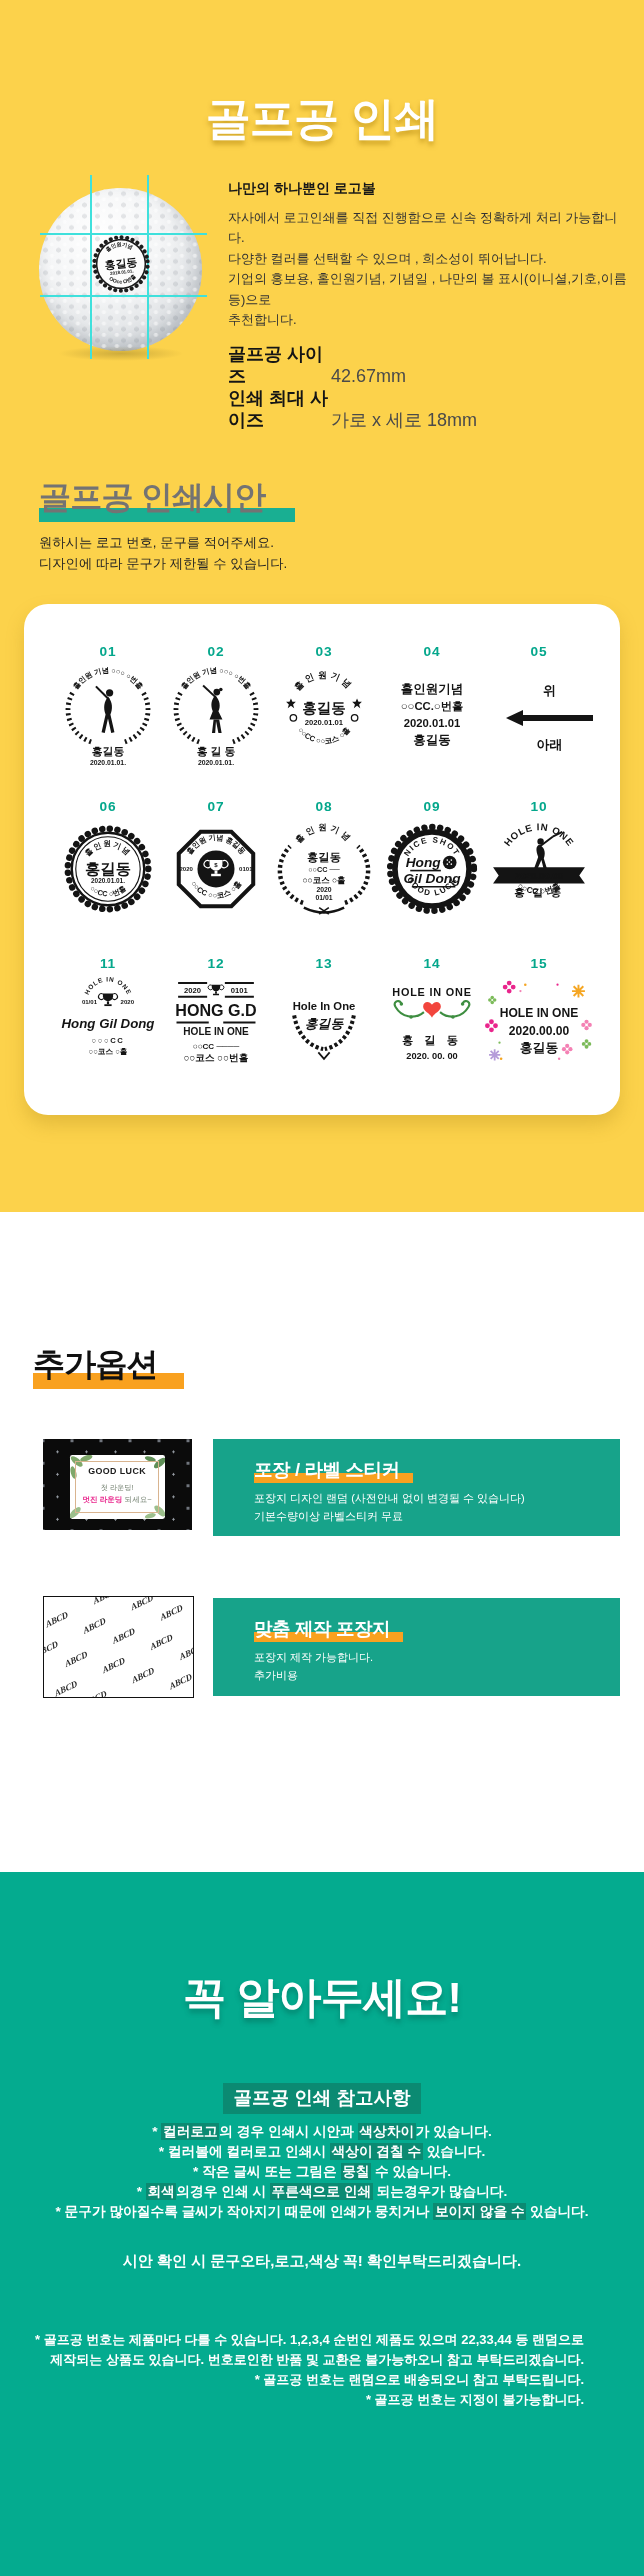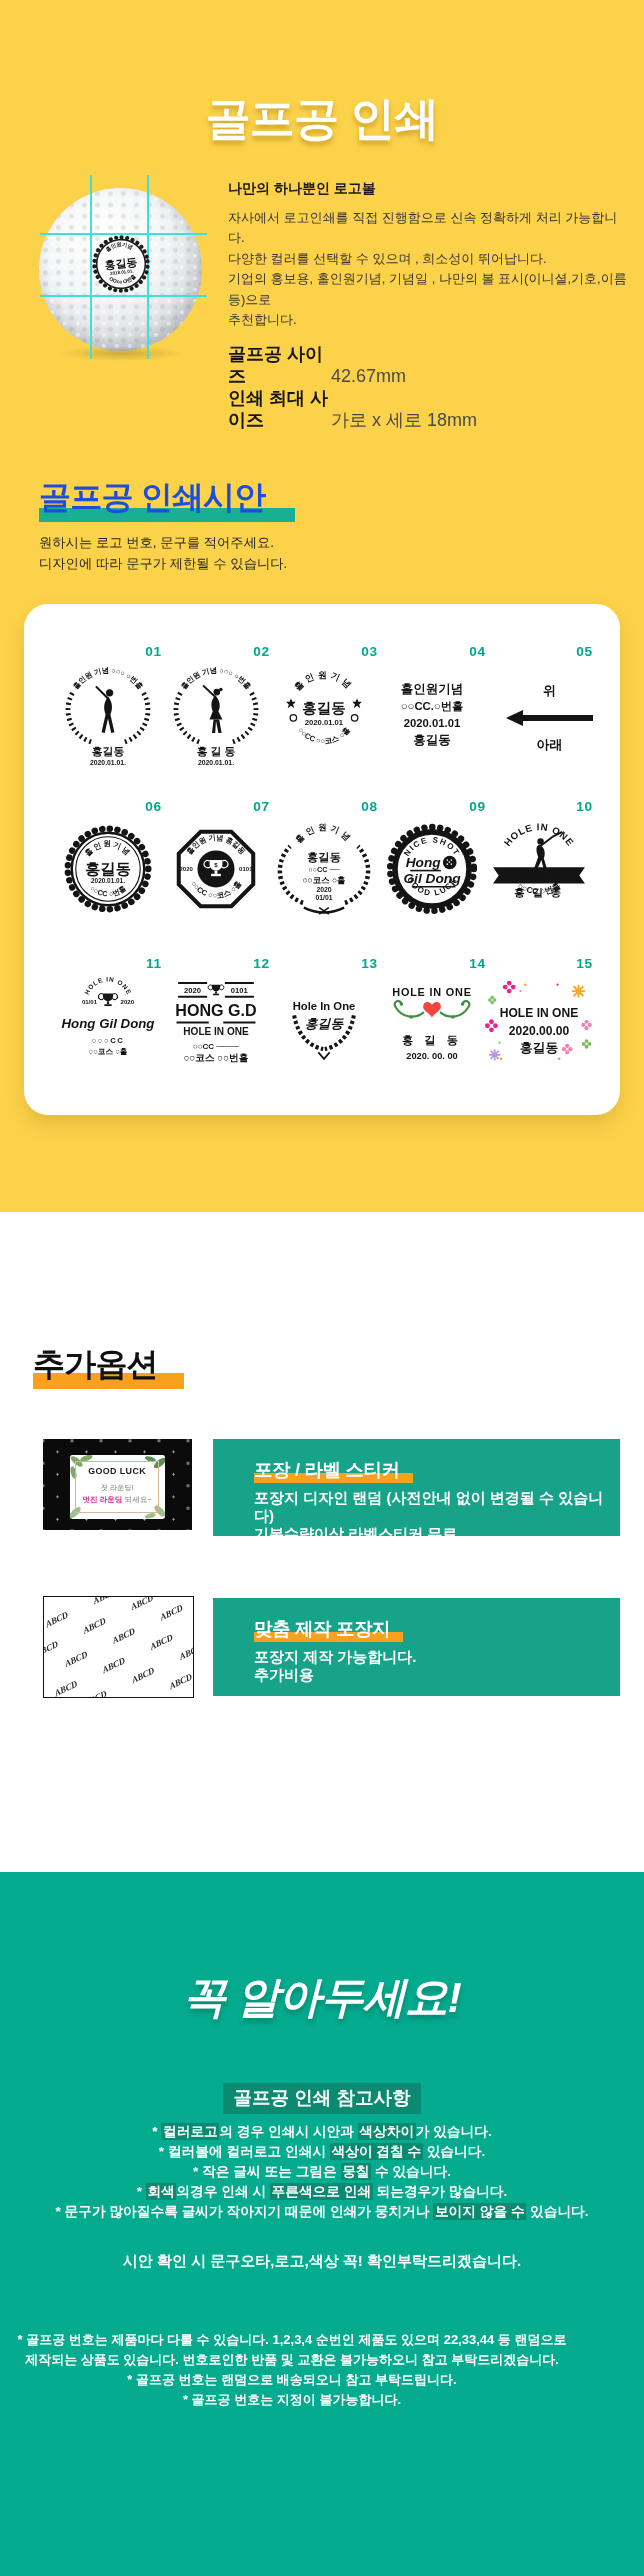--- a/index.html
+++ b/index.html
@@ -25,25 +25,25 @@
   .crop-h1{left:40px;top:233px;width:167px;height:1.6px;}
   .crop-h2{left:40px;top:295px;width:167px;height:1.6px;}
   .stamp{left:91px;top:234px;width:60px;height:60px;transform:rotate(-6deg);}
   .hero-text{left:228px;top:180px;width:403px;color:#2e2e2e;}
   .hero-sub{font-size:14px;font-weight:800;color:#171717;margin-bottom:9.7px;}
   .hero-par{font-size:13px;line-height:20.5px;color:#333;}
   .spec{margin-top:12px;font-size:18px;line-height:22px;}
   .spec-label{display:inline-block;width:103px;font-weight:800;color:#151515;}
   .spec-val{color:#4a4a4a;}
   
-  .s2-head{left:39px;top:476px;font-size:32px;font-weight:900;color:#1d4ed8;letter-spacing:-0.8px;z-index:1;}
+  .s2-head{left:39px;top:476px;font-size:32px;font-weight:900;color:#737373;letter-spacing:-0.8px;z-index:1;}
   .s2-bar{left:39px;top:508px;width:256px;height:13.7px;background:#19AF92;}
   .s2-note{left:39px;top:533px;font-size:13.3px;line-height:20.5px;color:#242424;}
   .card{left:24px;top:604px;width:596px;height:511px;background:#fff;border-radius:24px;box-shadow:0 9.7px 17.7px rgba(170,130,20,.28);}
-  .num{position:absolute;width:108px;text-align:right;color:#04A78C;font-size:13.7px;font-weight:800;letter-spacing:0.8px;}
+  .num{position:absolute;width:108px;text-align:center;color:#04A78C;font-size:13.7px;font-weight:800;letter-spacing:0.8px;}
   .art{position:absolute;width:108px;height:106px;}
   .c1{left:54px}.c2{left:162px}.c3{left:270px}.c4{left:378px}.c5{left:485px}
   .nr1{top:644px}.nr2{top:799px}.nr3{top:956px}
   .ar1{top:663px}.ar2{top:819px}.ar3{top:975px}
   svg text{fill:#141414;font-family:"Liberation Sans","DejaVu Sans",sans-serif;}
   .d4{padding-top:17.7px;text-align:center;color:#141414;line-height:17px;}
   .d4 .b{font-size:12.5px;font-weight:800;}
   .d4 .m{font-size:11.3px;font-weight:700;}
   .d5{padding-top:19.3px;}
   .d5-label{width:87px;margin-left:21px;text-align:center;font-size:13px;font-weight:800;color:#141414;}
@@ -61,33 +61,33 @@
   .label-txt{position:absolute;left:0;top:11.3px;width:100%;text-align:center;}
   .lt1{font-size:8.9px;font-weight:800;color:#1c1c1c;letter-spacing:0.4px;}
   .lt2{font-size:7.2px;color:#6f7d6c;margin-top:7.2px;}
   .lt3{font-size:7.6px;color:#6f7d6c;margin-top:1.6px;}
   .lt3 b{color:#E9258C;font-weight:800;}
   .opt-panel{width:407px;height:97px;background:#17A38A;color:#fff;}
   .op1{left:213px;top:1439px;}
   .op2{left:213px;top:1598px;height:98px;}
   .opt-title{display:inline-block;margin:17.7px 0 0 41px;font-size:18.5px;font-weight:900;letter-spacing:-0.4px;
         background:linear-gradient(to top,#F9A11F 40%,transparent 40%);padding-right:13px;padding-bottom:1.6px;}
-  .opt-body{margin:5.6px 0 0 41px;font-size:15px;line-height:18px;font-weight:700;}
+  .opt-body{margin:5.6px 0 0 41px;font-size:11px;line-height:18px;font-weight:400;}
   .opt-img2{left:43px;top:1596px;width:149px;height:100px;background:#fff;border:1.6px solid #111;overflow:hidden;}
   .abcd-rot{position:absolute;left:-32px;top:-13px;width:242px;transform:rotate(-26deg);}
   .abcd-row{white-space:nowrap;font-family:"Liberation Serif","DejaVu Serif",serif;font-style:italic;font-weight:700;font-size:8.9px;color:#2a2a2a;word-spacing:27px;height:22px;transform:skewX(-8deg);}
   .abcd-odd{margin-left:-22.5px;}
   
-  .nt-title{left:0;top:1969px;width:644px;text-align:center;color:#fff;font-size:43px;font-weight:900;letter-spacing:-0.8px;text-shadow:0 4px 4.8px rgba(0,70,58,.35);font-style:italic;}
+  .nt-title{left:0;top:1969px;width:644px;text-align:center;color:#fff;font-size:43px;font-weight:900;letter-spacing:-0.8px;text-shadow:0 4px 4.8px rgba(0,70,58,.35);}
   .nt-subwrap{left:0;top:2083px;width:644px;text-align:center;}
   .nt-sub{display:inline-block;background:#0B8A72;color:#fff;font-size:18.5px;font-weight:800;padding:2.4px 10.5px 4px;}
   .nt-lines{left:0;top:2122px;width:644px;text-align:center;color:#fff;font-size:13.7px;font-weight:700;line-height:20px;}
   .hl{background:#0B8A72;padding:0.8px 1.6px;}
   .nt-emp{left:0;top:2252px;width:644px;text-align:center;color:#fff;font-size:15px;font-weight:800;}
-  .nt-foot{left:0;top:2330px;width:584px;text-align:center;color:#fff;font-size:13px;font-weight:700;line-height:20px;}
+  .nt-foot{left:0;top:2330px;width:584px;text-align:right;color:#fff;font-size:13px;font-weight:700;line-height:20px;}
 </style>
 </head>
 <body>
 
 <div id="page">
 
   <div class="abs sec-yellow"></div>
   <div class="abs sec-white"></div>
   <div class="abs sec-teal"></div>
 

